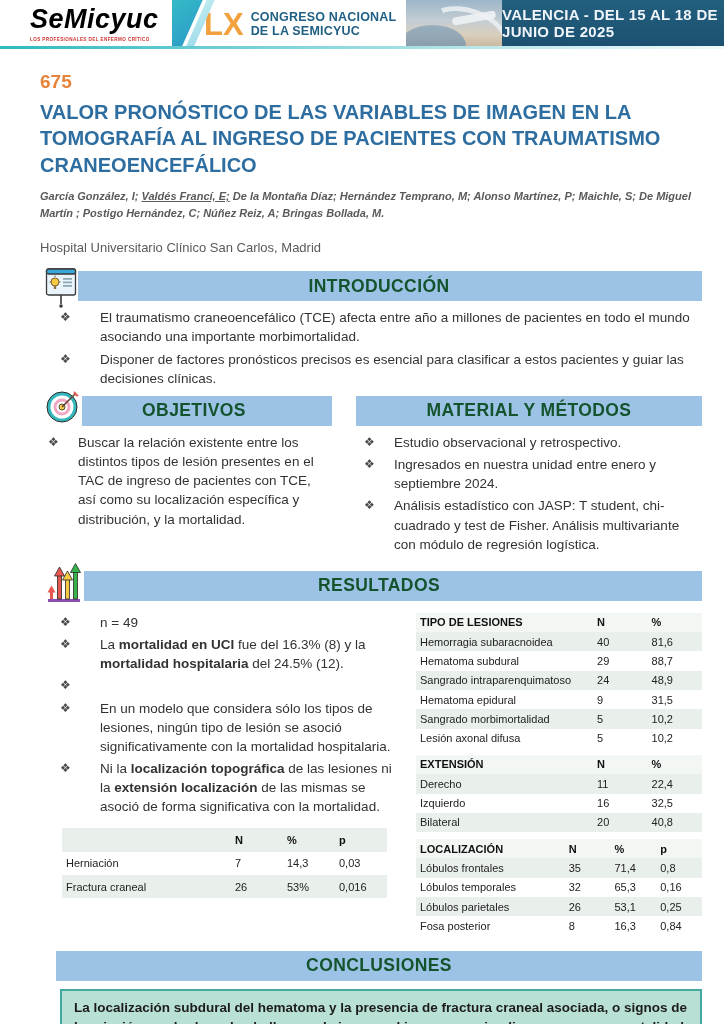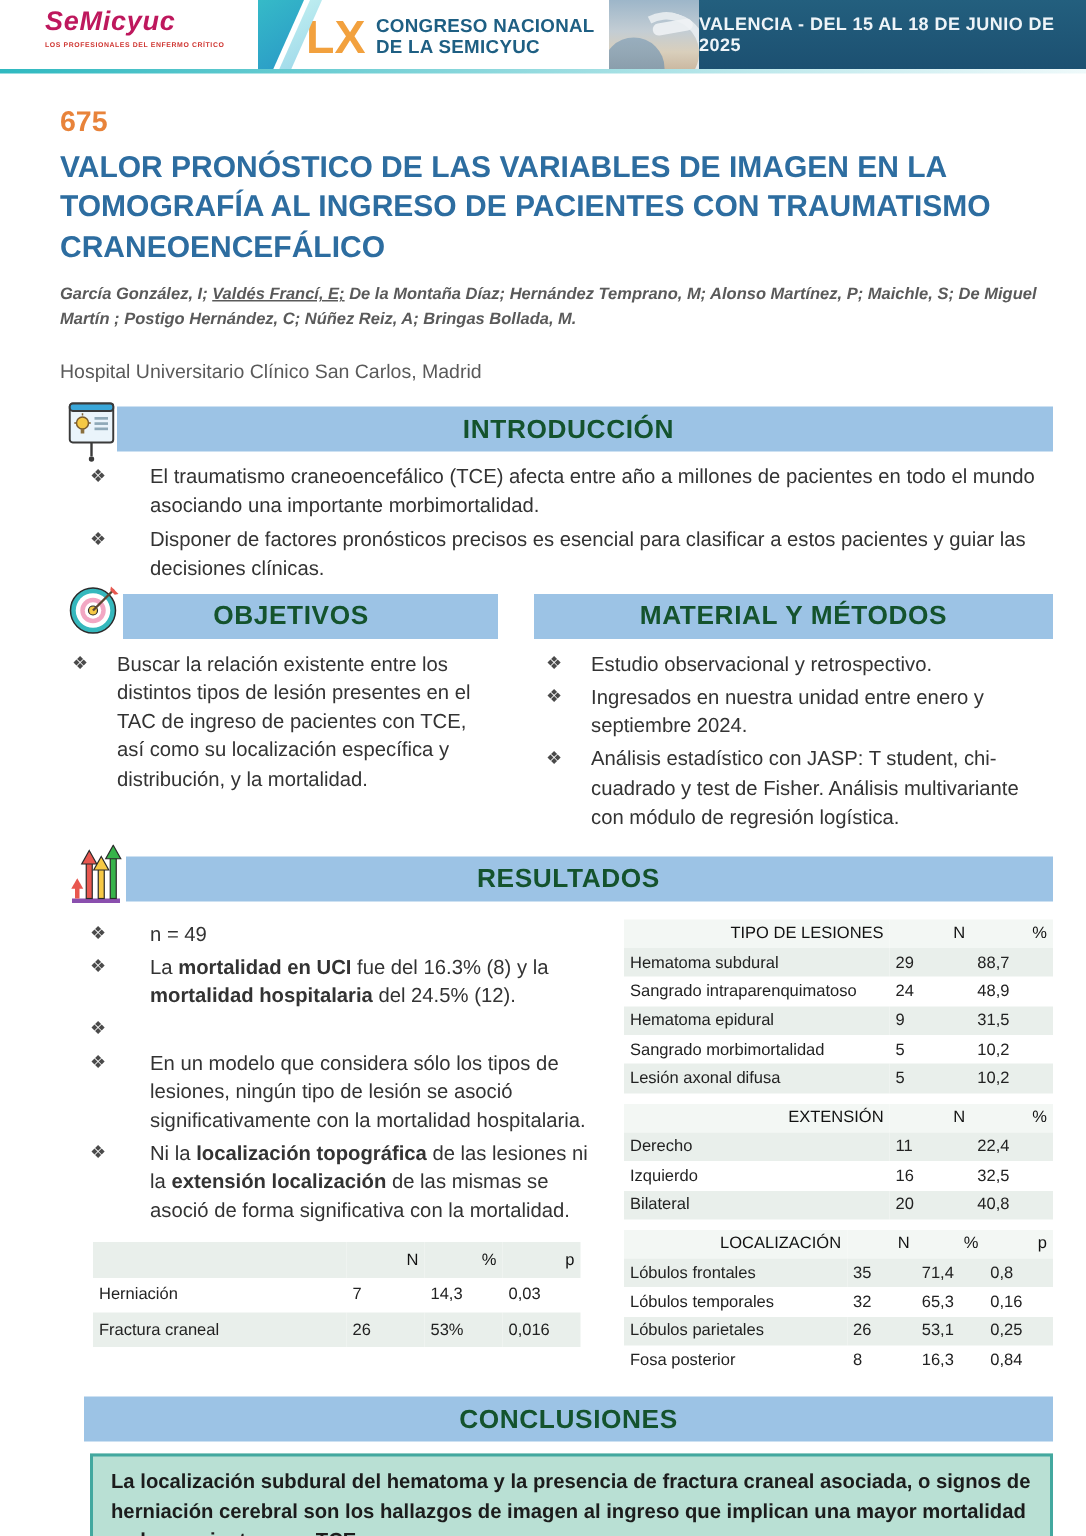--- a/index.html
+++ b/index.html
@@ -3,38 +3,38 @@
 <meta charset="utf-8">
 <style>
   * { margin:0; padding:0; box-sizing:border-box; }
   html,body { background:#fff; }
   body { font-family:"Liberation Sans", sans-serif; color:#333; }
   .page { position:relative; width:724px; height:1024px; margin:0 auto; background:#fff; overflow:hidden; }
 
   
   .hdr { position:relative; display:flex; height:46px; width:100%; overflow:hidden; }
   .logo-block { width:172px; background:#fff; padding:5px 0 0 30px; position:relative; z-index:2; }
-  .logo-name { font-size:18px; font-weight:bold; font-style:italic; color:#be185d; letter-spacing:.5px; line-height:1.1;}
+  .logo-name { font-size:27px; font-weight:bold; font-style:italic; color:#000000; letter-spacing:.5px; line-height:1.1;}
   .logo-tagline { font-size:4.6px; color:#cf3531; letter-spacing:.4px; margin-top:2px; font-weight:bold;}
   .diag { position:absolute; left:140px; top:-6px; width:52px; height:60px;
           background:linear-gradient(135deg,#39c4c8,#2b9cc7); transform:skewX(-24deg); z-index:1;}
   .diag2 { position:absolute; left:196px; top:-6px; width:8px; height:60px;
           background:linear-gradient(135deg,#bfeef0,#9fd9ea); transform:skewX(-24deg); z-index:1;}
   .congress-block { display:flex; align-items:center; gap:7px; background:#fff; padding:2px 10px 0 32px; }
   .lx { font-size:31px; font-weight:bold; color:#f2a13e; line-height:1; }
   .congress-lines { display:flex; flex-direction:column; }
   .congress-lines span { font-size:12.5px; font-weight:bold; color:#1e5f83; line-height:1.15; letter-spacing:.2px;}
   .photo { flex:1; position:relative; background:linear-gradient(180deg,#9db6c9 0%,#c3cdd4 45%,#d9cfbc 75%,#cbb9a2 100%); overflow:hidden;}
   .photo .arc { position:absolute; left:18%; top:18%; width:90%; height:120%; border-radius:50%;
                 border:5px solid #e9eef1; border-bottom-color:transparent; border-left-color:transparent; transform:rotate(18deg); opacity:.9;}
   .photo .dome { position:absolute; left:-8%; bottom:-45%; width:70%; height:90%; border-radius:50%;
                  background:linear-gradient(180deg,#8fa8bb,#6f8aa0); opacity:.85;}
   .photo .spine { position:absolute; right:6%; top:30%; width:46%; height:8px; background:#eef2f4; transform:rotate(-10deg); border-radius:4px; opacity:.9;}
-  .banner { width:258px; background:linear-gradient(180deg,#235f7e,#1c5071); color:#eef4f8; display:flex; align-items:center; justify-content:center;
-            font-size:12px; font-weight:bold; letter-spacing:.3px; }
+  .banner { width:222px; background:linear-gradient(180deg,#235f7e,#1c5071); color:#eef4f8; display:flex; align-items:center; justify-content:center;
+            font-size:15px; font-weight:bold; letter-spacing:.3px; }
   .teal-rule { height:3px; width:100%; background:linear-gradient(90deg,#2fb9c0,#bfe9ec 70%,#eef9fa); }
 
   
   .content { padding:22px 22px 0 40px; }
   .abs-num { color:#e8833a; font-weight:bold; font-size:19px; margin-bottom:6px; }
   .title { color:#2d6da0; font-weight:bold; font-size:20px; line-height:1.32; margin-bottom:10px; max-width:670px; }
   .authors { color:#5a5a5a; font-style:italic; font-weight:bold; font-size:11px; line-height:1.55; margin-bottom:18px; max-width:680px;}
   .authors .u { text-decoration:underline; }
   .affil { color:#5a5a5a; font-size:13px; margin-bottom:16px; }
 
@@ -52,21 +52,21 @@
   .cols { display:flex; gap:24px; margin-top:8px; }
   .col-left { width:292px; }
   .col-right { flex:1; }
 
   .results-row { display:flex; gap:14px; margin-top:8px; }
   .res-left { width:362px; }
   .res-right { flex:1; padding-top:4px; }
 
   table { border-collapse:collapse; width:100%; margin-bottom:7px; }
   th, td { font-size:11px; padding:2.5px 4px; text-align:left; line-height:1.3; color:#222; }
-  th { font-weight:normal; color:#111;text-align:right; }
+  th { font-weight:bold; color:#111; }
   tbody tr:nth-child(odd) { background:#e9efeb; }
   thead tr { background:#f3f7f4; }
   .t-label { width:52%; } .t-n { width:16%; } .t-pct { width:16%; } .t-p { width:16%; }
 
   .sig-table { width:325px; margin:12px 0 0 22px; }
   .sig-table thead tr { background:#e9efeb; }
   .sig-table tbody tr:nth-child(odd) { background:#fff; }
   .sig-table tbody tr:nth-child(even) { background:#e9efeb; }
   .sig-table th, .sig-table td { padding:4.5px 4px; }
 
@@ -264,20 +264,25 @@
         <table>
           <thead>
             <tr>
               <th class="t-label">TIPO DE LESIONES</th>
               <th class="t-n">N</th>
               <th class="t-pct">%</th>
             </tr>
           </thead>
           <tbody>
             <tr>
+                <td>Hemorragia subaracnoidea</td>
+                <td>40</td>
+                <td>81,6</td>
+              </tr>
+            <tr>
                 <td>Hematoma subdural</td>
                 <td>29</td>
                 <td>88,7</td>
               </tr>
             <tr>
                 <td>Sangrado intraparenquimatoso</td>
                 <td>24</td>
                 <td>48,9</td>
               </tr>
             <tr>

